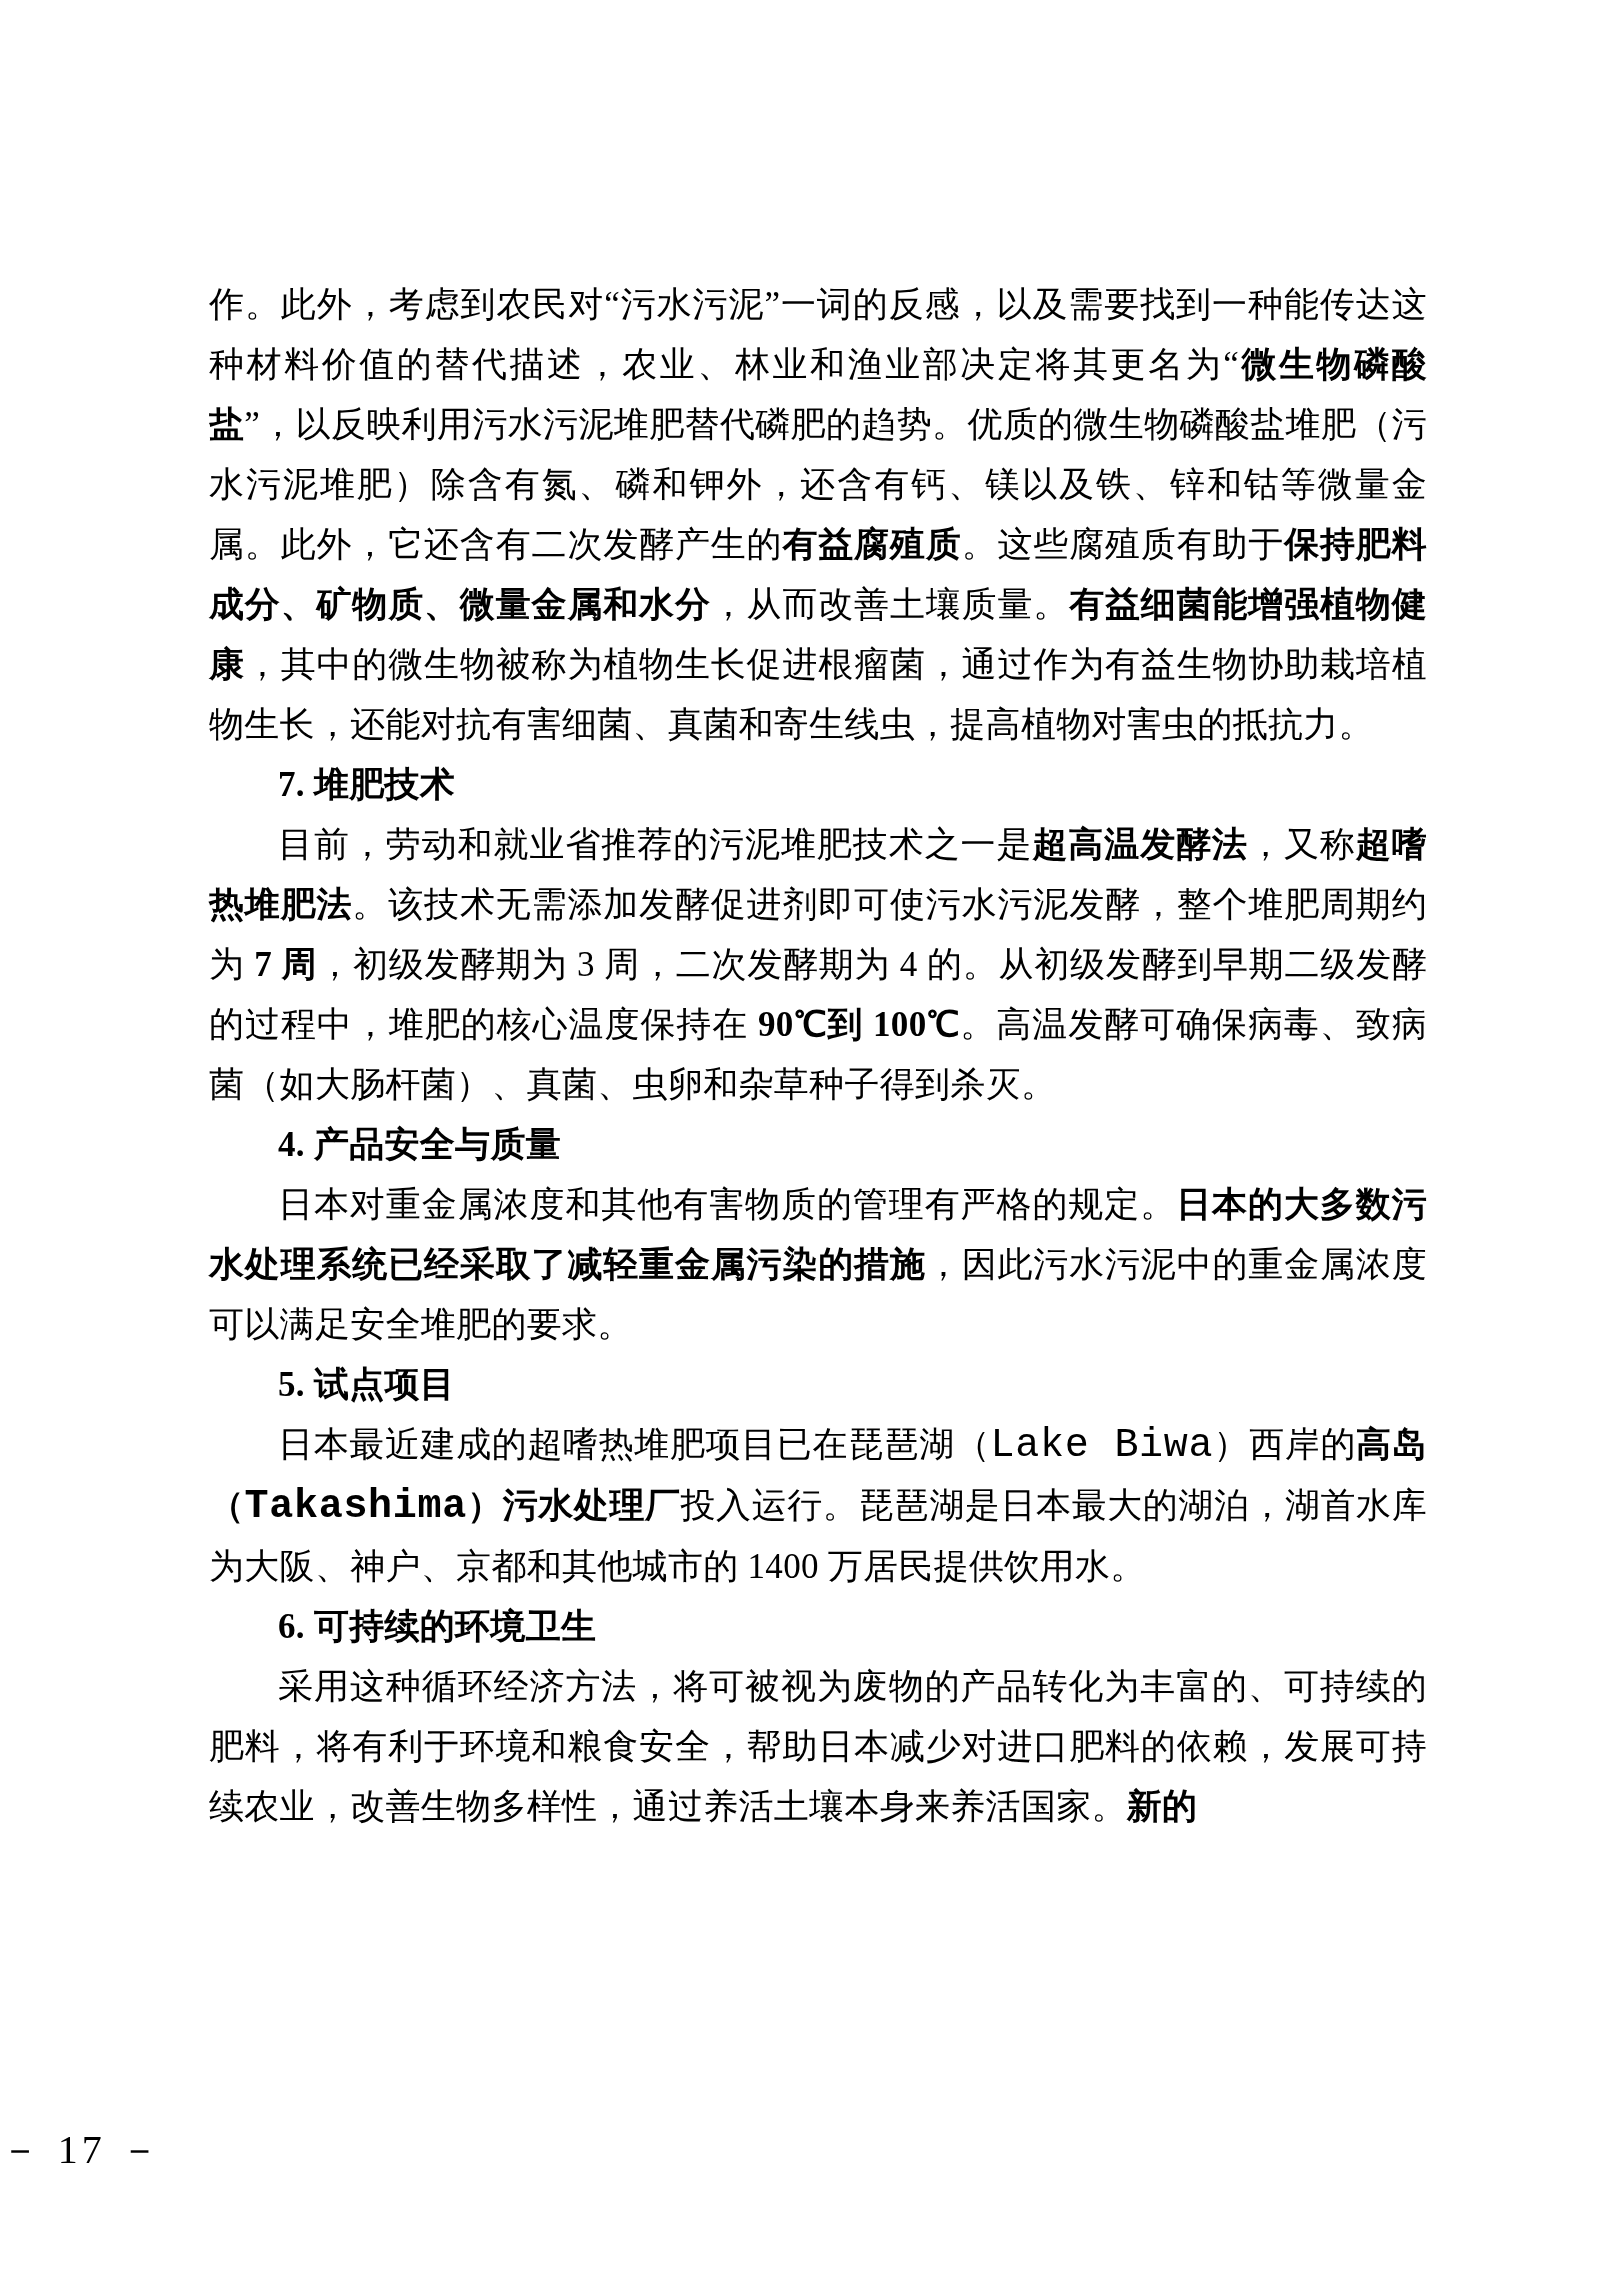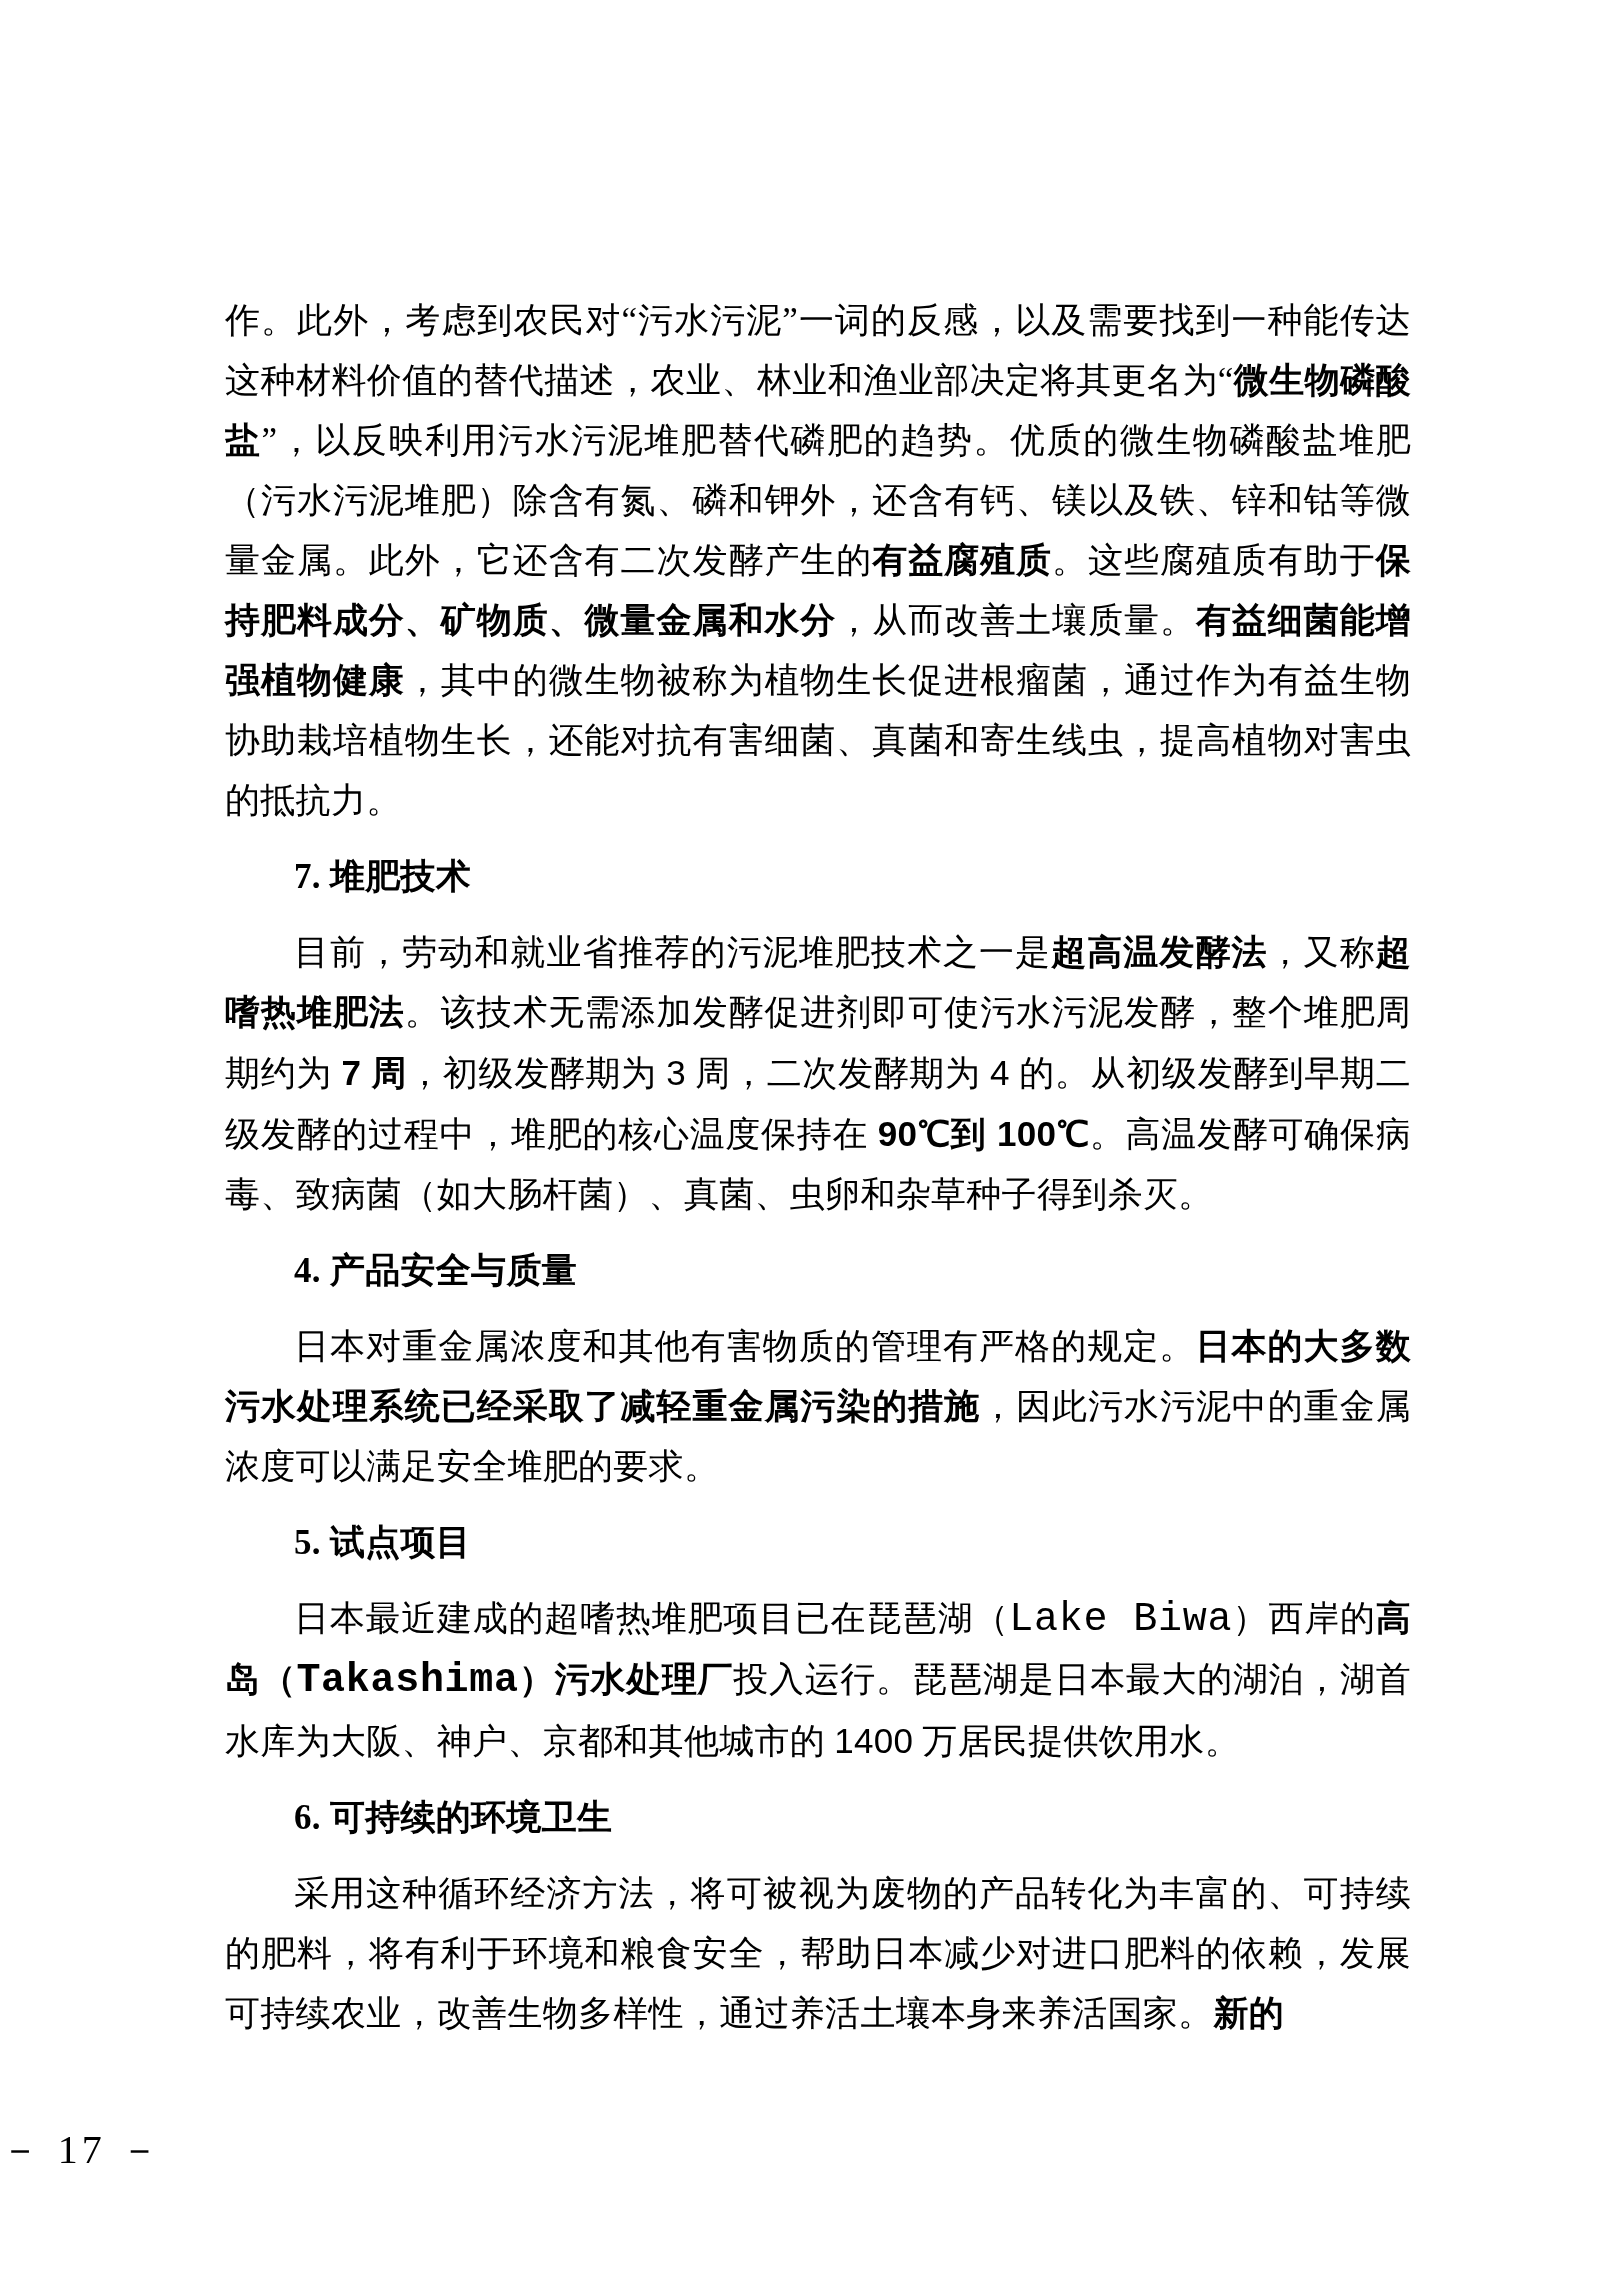--- a/index.html
+++ b/index.html
@@ -25,21 +25,21 @@
     padding: 275px 196px 0 209px;
   }
   .body-text {
     font-size: 35px;
     line-height: 60px;
     text-align: justify;
     text-justify: inter-ideograph;
     letter-spacing: 0.3px;
   }
   p {
-    margin: 16px;
+    margin: 0;
   }
   .para {
     text-indent: 0;
   }
   .indent2 {
     text-indent: 69px;
   }
   .heading {
     font-weight: bold;
     text-indent: 69px;
@@ -47,21 +47,21 @@
   }
   b, .bold {
     font-weight: bold;
   }
   .latin {
     font-family: "Liberation Mono", "DejaVu Sans Mono", monospace;
     font-size: 40px;
     letter-spacing: 0.7px;
   }
   .num {
-    font-family: Liberation Sans, sans-serif;
+    font-family: Liberation Serif, serif;
   }
   .footer {
     position: absolute;
     left: 0;
     right: 0;
     bottom: 118px;
     text-align: left;
     font-size: 40px;
     font-family: "Liberation Serif", "DejaVu Serif", serif;
     letter-spacing: 3.9px;

